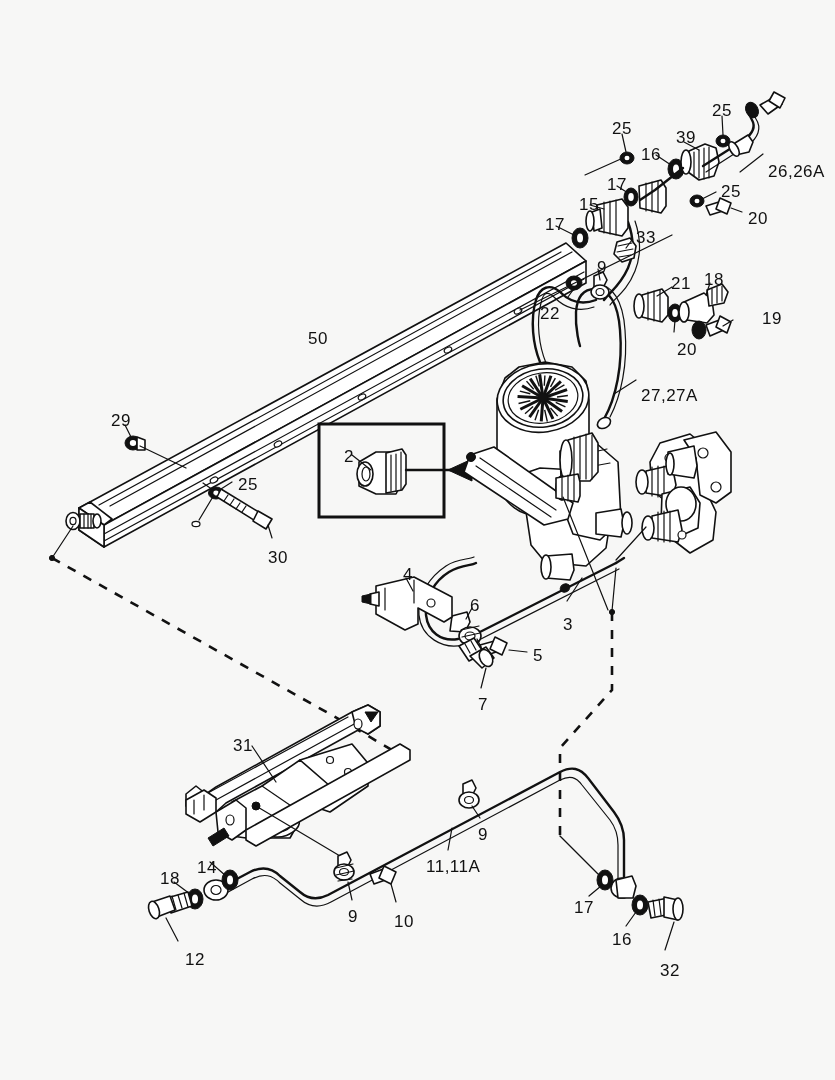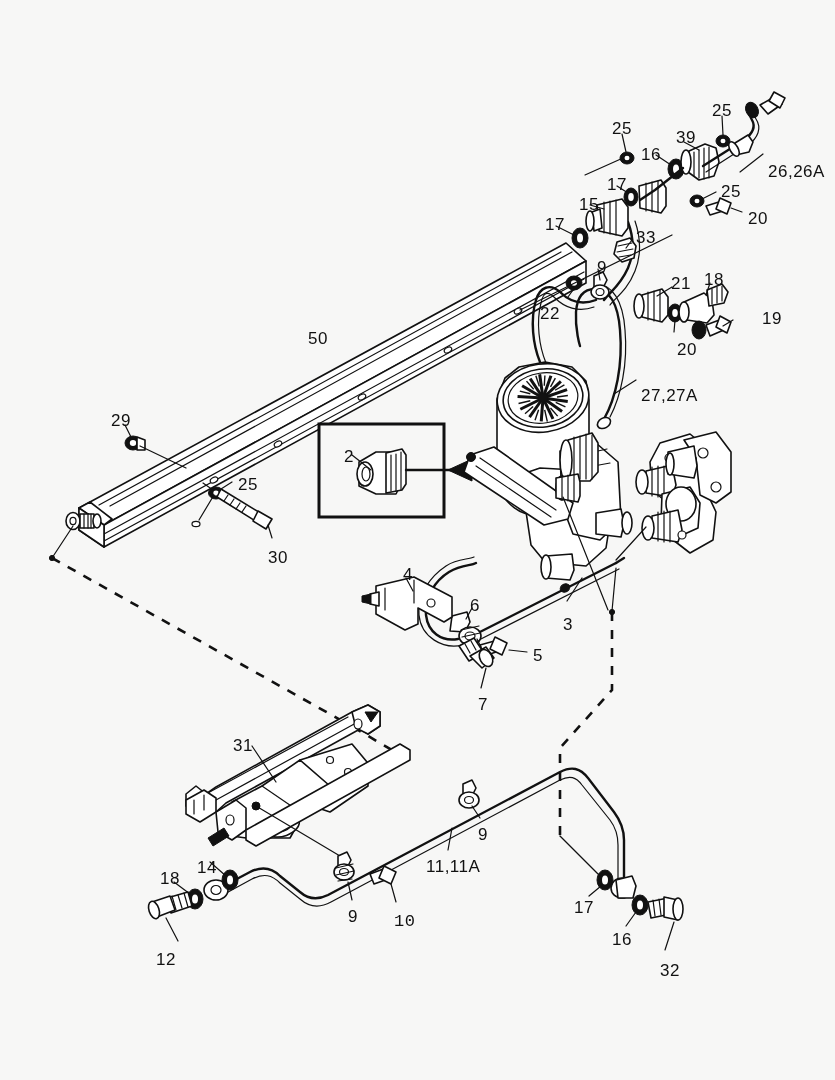--- a/index.html
+++ b/index.html
@@ -563,22 +563,22 @@
 <span class="lbl" style="left:669px;top:341px;margin-left:8px;">20</span>
 <span class="lbl" style="left:641px;top:387px;">27,27A</span>
 <span class="lbl" style="left:403px;top:566px;">4</span>
 <span class="lbl" style="left:470px;top:597px;">6</span>
 <span class="lbl" style="left:563px;top:616px;">3</span>
 <span class="lbl" style="left:533px;top:647px;">5</span>
 <span class="lbl" style="left:478px;top:696px;">7</span>
 <span class="lbl" style="left:233px;top:737px;">31</span>
 <span class="lbl" style="left:197px;top:851px;margin-top:8px;">14</span>
 <span class="lbl" style="left:160px;top:870px;">18</span>
-<span class="lbl" style="left:156px;top:951px;text-align:center;">12</span>
+<span class="lbl" style="left:185px;top:951px;text-align:center;">12</span>
 <span class="lbl" style="left:348px;top:908px;">9</span>
-<span class="lbl" style="left:394px;top:913px;font-family:Liberation Mono, monospace;">10</span>
+<span class="lbl" style="left:394px;top:913px;">10</span>
 <span class="lbl" style="left:426px;top:858px;">11,11A</span>
 <span class="lbl" style="left:478px;top:826px;">9</span>
 <span class="lbl" style="left:574px;top:899px;">17</span>
 <span class="lbl" style="left:612px;top:931px;">16</span>
 <span class="lbl" style="left:660px;top:962px;">32</span>
 
 </div>
 
 </body></html>

